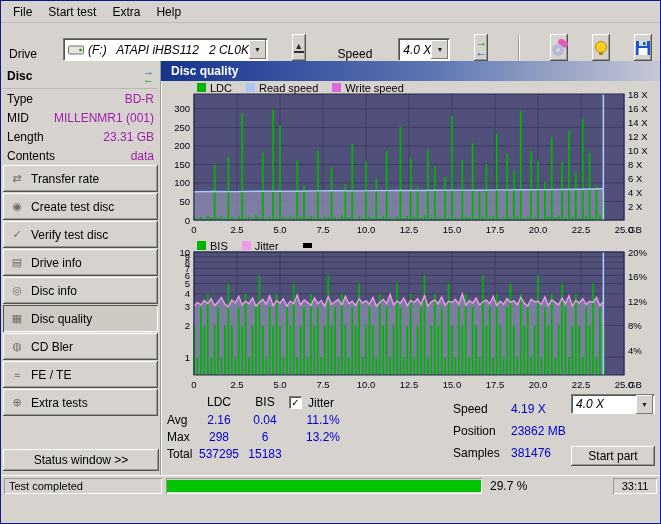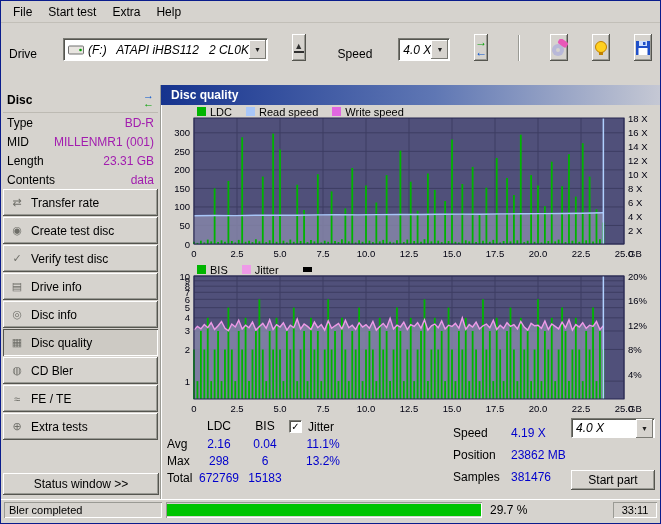--- a/index.html
+++ b/index.html
@@ -29,21 +29,21 @@
   .tool-btn { width:30px; height:27px; background:#d6d3ce; box-shadow:inset -1px -1px 0 #55554f, inset 1px 1px 0 #ffffff, inset -2px -2px 0 #9a9a94; border:0; display:flex; align-items:center; justify-content:center; }
   .tsep { width:2px; height:26px; margin:0 6px; border-left:1px solid #9a9a94; border-right:1px solid #ffffff; }
   .eject-wrap { display:block; text-align:center; }
   .eject-tri { display:block; font-size:9px; line-height:8px; color:#303030; }
   .eject-bar { display:block; width:10px; height:2px; background:#303030; margin:1px auto 0; }
   .refresh-stack { display:block; line-height:8px; font-size:12px; font-weight:bold; }
   .refresh-stack .r1 { color:#00a000; display:block; height:10px; }
   .refresh-stack .r2 { color:#0050d0; display:block; height:10px; }
 
   
-  .content { display:flex; height:414px;margin-top:24px; }
+  .content { display:flex; height:414px; }
 
   
   .sidebar { width:160px; padding:2px; position:relative; }
   .disc-header { height:26px; display:flex; align-items:center; padding:0 4px; border-bottom:1px solid #bdbab3; }
   .disc-header .dh-title { font-weight:bold; }
   .disc-header .dh-icon { margin-left:auto; line-height:7px; font-size:11px; font-weight:bold; }
   .dh-icon .r1{ color:#0050d0; display:block; height:8px; }
   .dh-icon .r2{ color:#00a000; display:block; height:8px; }
   .info-row { height:19px; display:flex; align-items:center; padding:0 4px; }
   .info-row .ilabel { }
@@ -613,21 +613,21 @@
 
         <span class="abs" style="left:6px; top:19px;text-align:right;">Avg</span>
         <span class="abs ccol val" style="left:36px; top:19px; width:44px;">2.16</span>
         <span class="abs ccol val" style="left:84px; top:19px; width:40px;">0.04</span>
 
         <span class="abs" style="left:6px; top:36px;">Max</span>
         <span class="abs ccol val" style="left:36px; top:36px; width:44px;">298</span>
         <span class="abs ccol val" style="left:84px; top:36px; width:40px;">6</span>
 
         <span class="abs" style="left:6px; top:53px;">Total</span>
-        <span class="abs ccol val" style="left:36px; top:53px; width:44px;">672769</span>
+        <span class="abs ccol val" style="left:36px; top:53px; width:44px;">537295</span>
         <span class="abs ccol val" style="left:84px; top:53px; width:40px;">15183</span>
 
         <span class="abs checkbox" style="left:128px; top:2px;">
             <span>✓</span>
           </span>
         <span class="abs" style="left:147px; top:2px;">Jitter</span>
         <span class="abs ccol val" style="left:140px; top:19px; width:44px;">11.1%</span>
         <span class="abs ccol val" style="left:140px; top:36px; width:44px;">13.2%</span>
 
         <span class="abs" style="left:292px; top:8px;">Speed</span>
@@ -640,21 +640,21 @@
         <div class="abs combo stat-combo" style="left:410px; top:0;">
           <span class="combo-text">4.0 X</span>
           <span class="combo-arrow">▼</span>
         </div>
         <button class="abs start-btn" style="left:410px; top:52px;">Start part</button>
       </div>
     </div>
   </div>
 
   <div class="statusbar">
-    <div class="sb-cell sb-status">Bler completed</div>
+    <div class="sb-cell sb-status">Test completed</div>
     <div class="sb-cell sb-progress">
         <div class="fill" id="progress-fill" style="width: 100%;"></div>
       </div>
     <div class="sb-pct">29.7 %</div>
     <div class="sb-spacer"></div>
     <div class="sb-cell sb-time">33:11</div>
   </div>
 
 </div>
 

